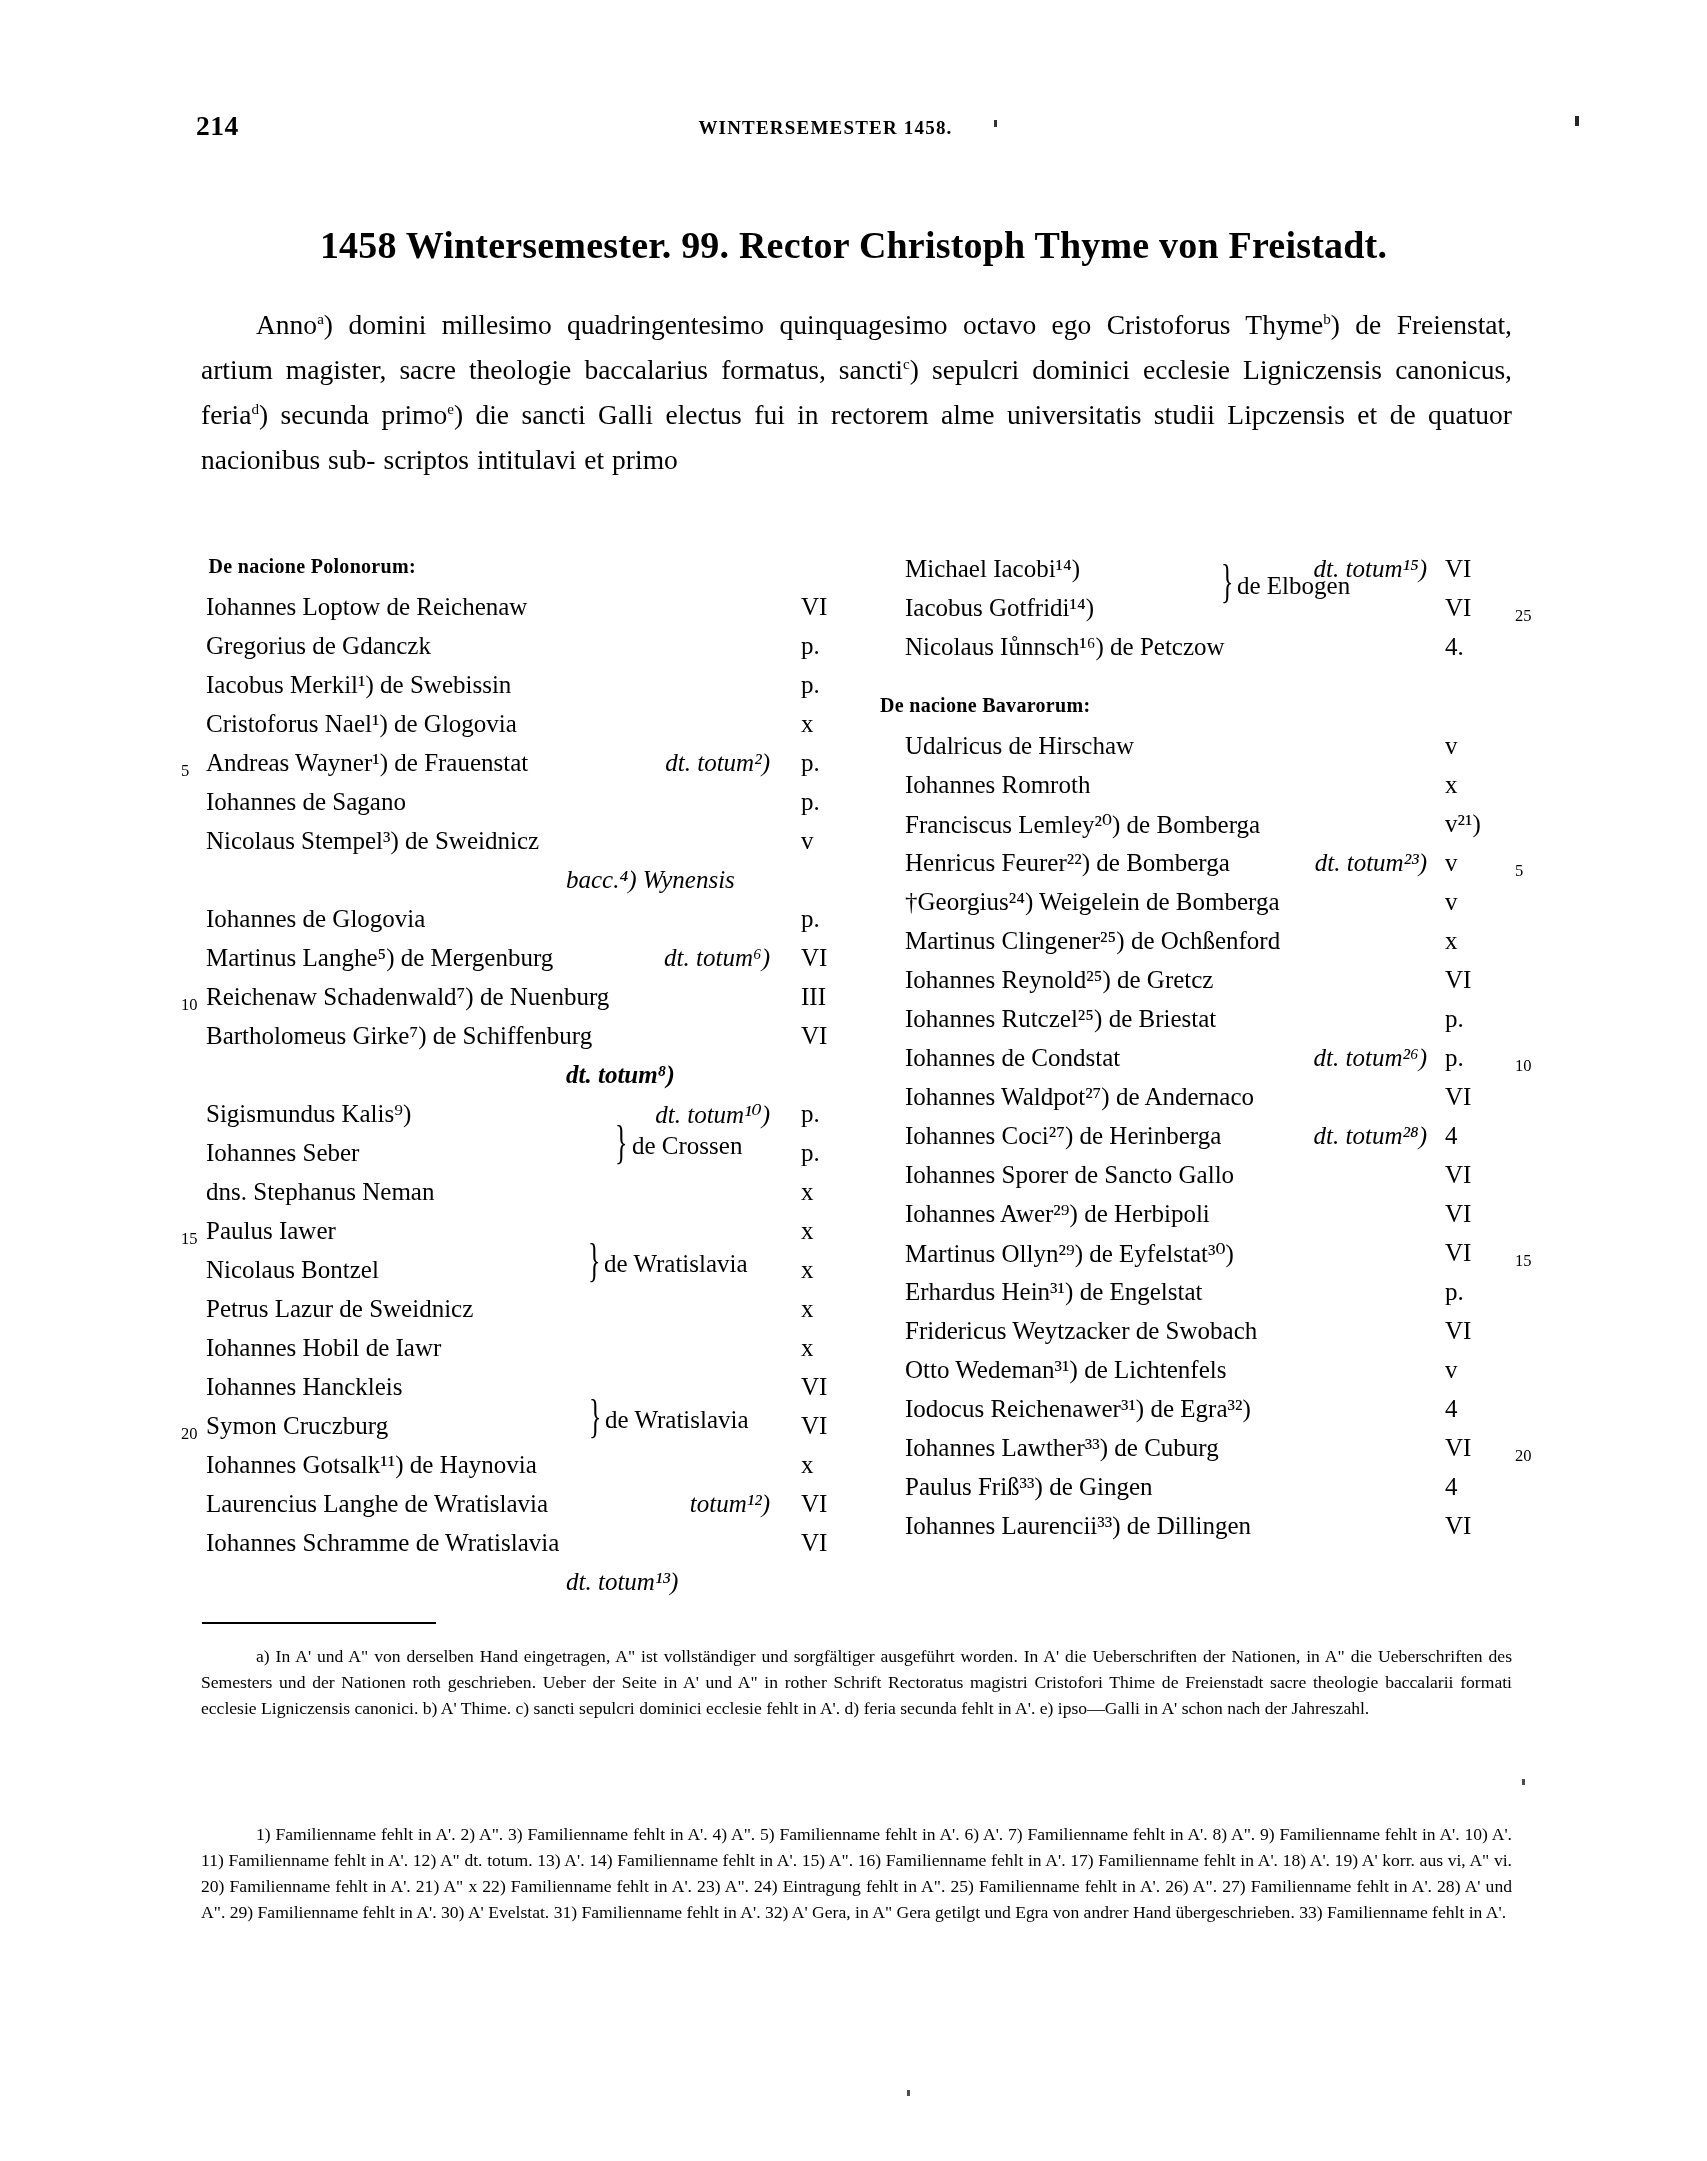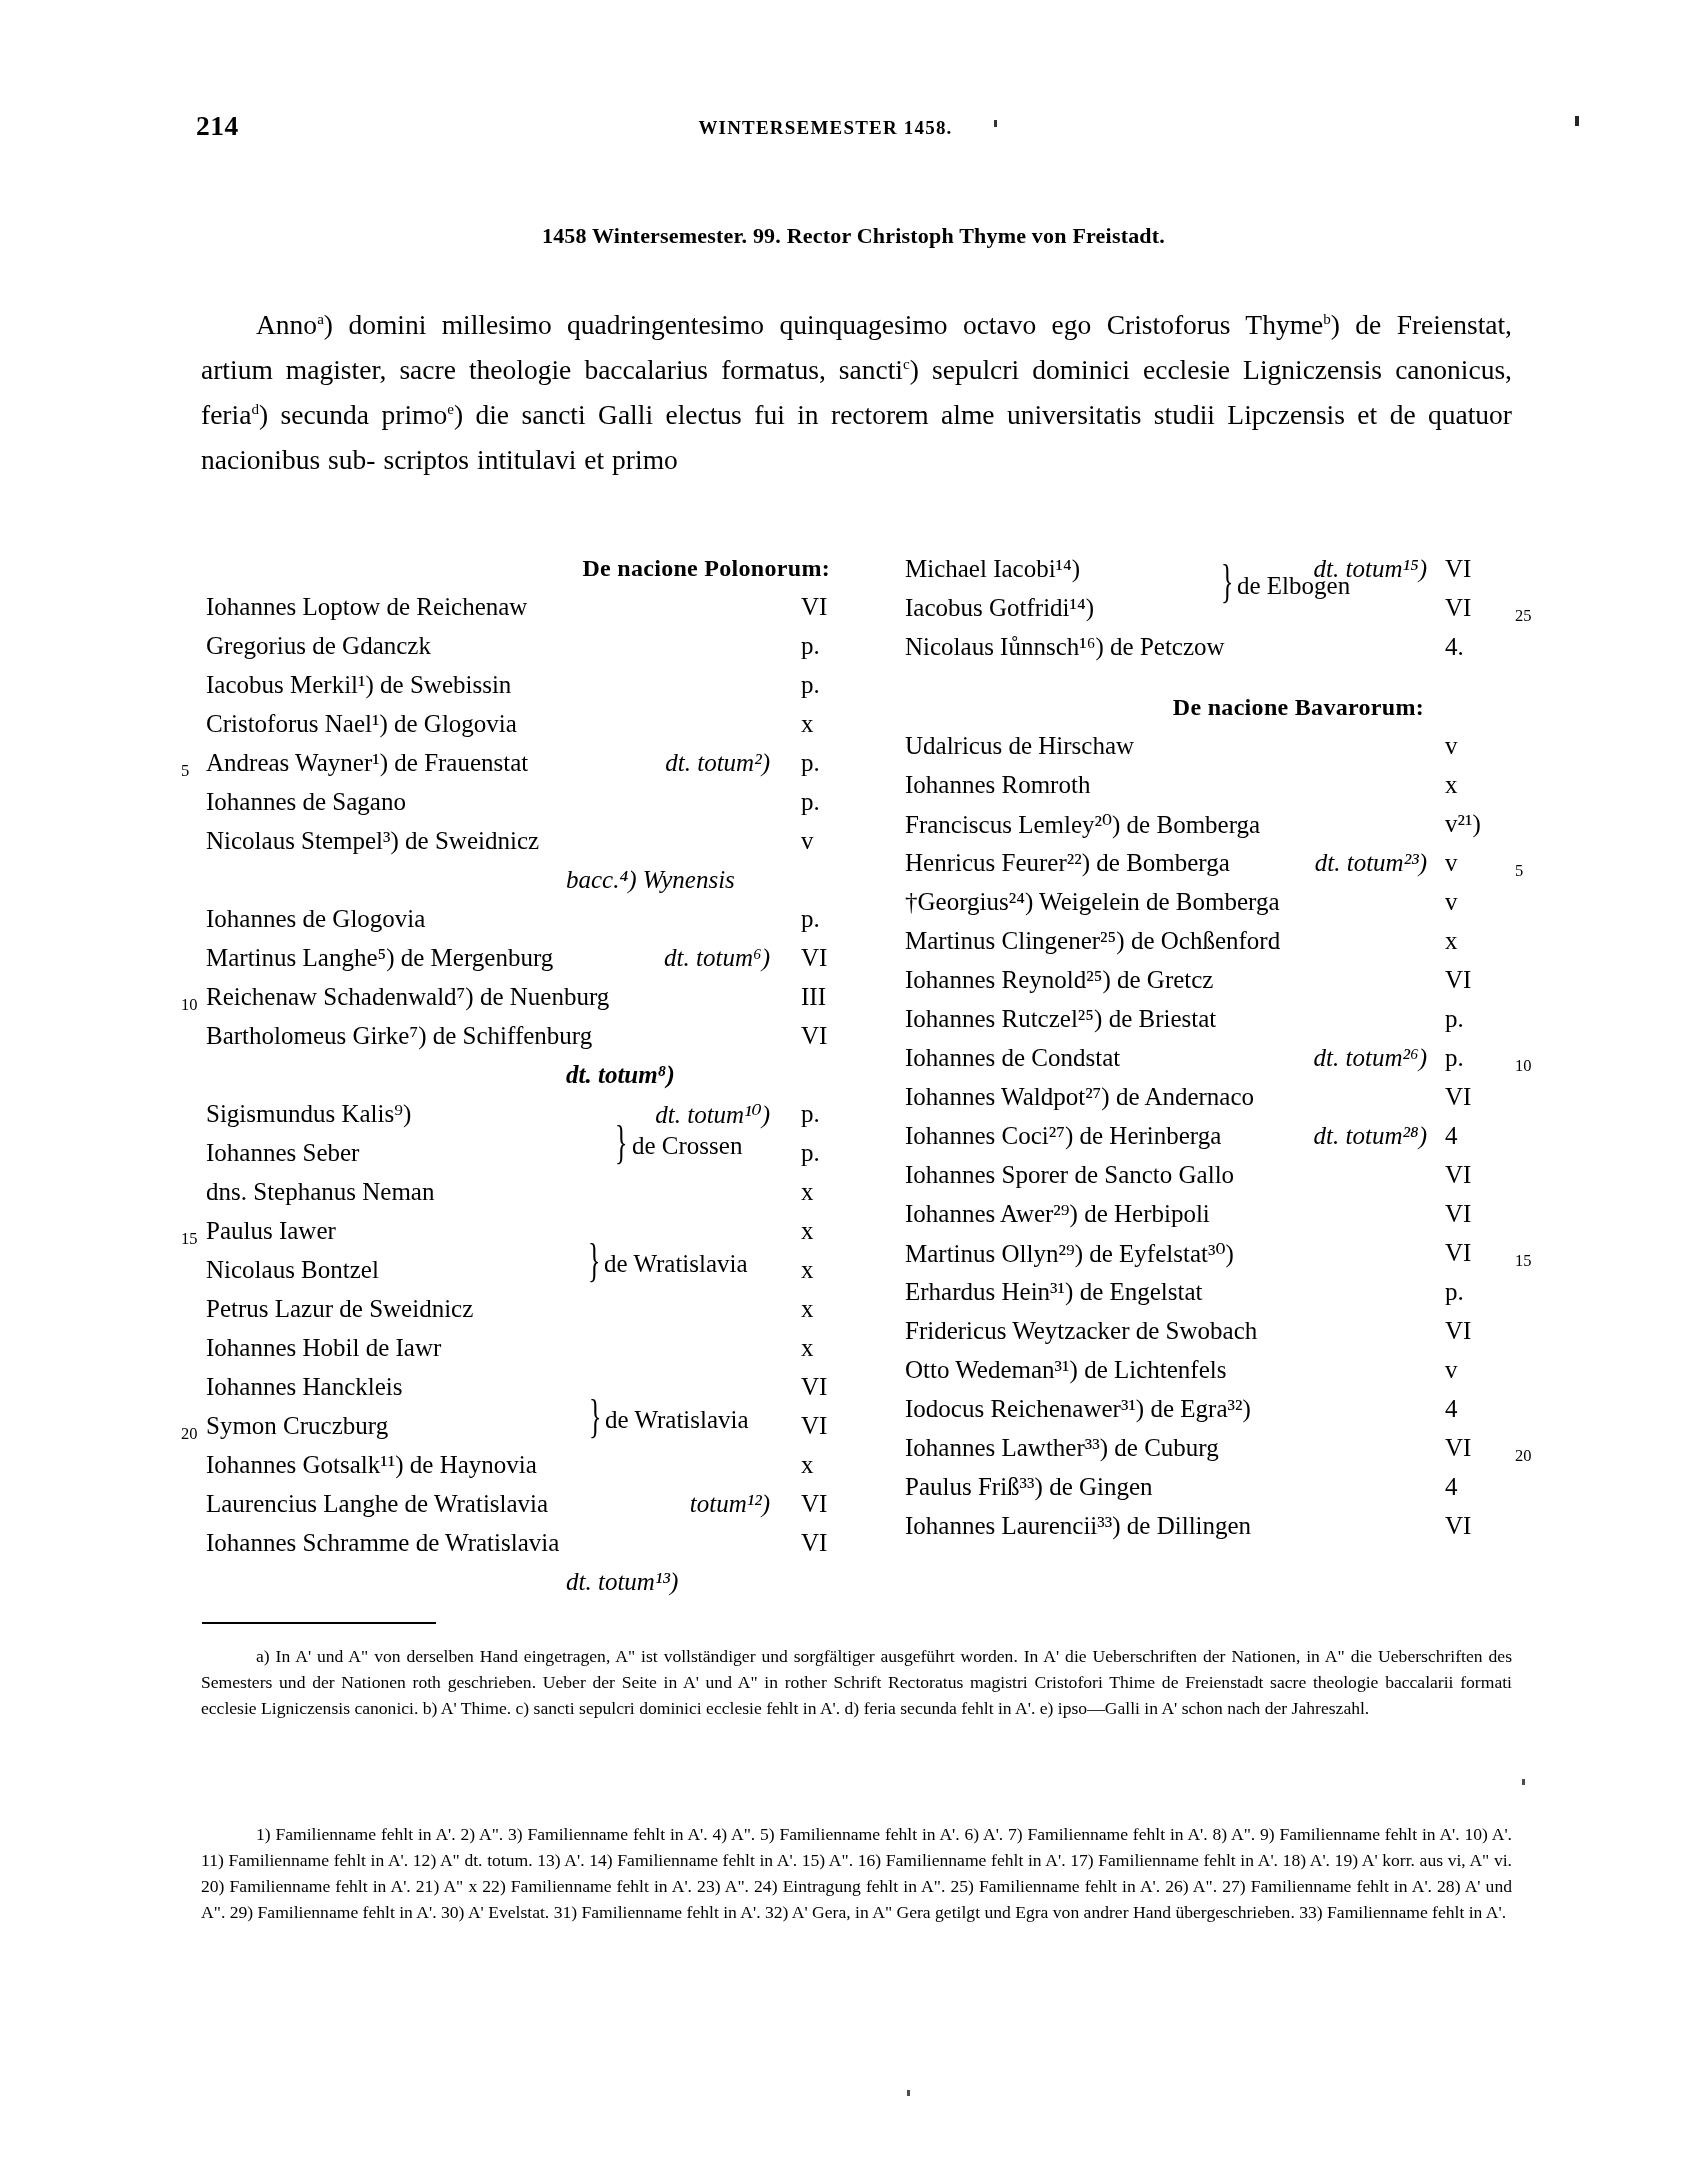--- a/index.html
+++ b/index.html
@@ -65,21 +65,21 @@
     opacity: .8;
   }
 
   
   .heading {
     position: absolute;
     top: 223px;
     left: 0;
     width: 1707px;
     text-align: center;
-    font-size: 22px;
+    font-size: 38px;
     font-weight: 700;
     letter-spacing: 0.2px;
   }
 
   
   .intro {
     position: absolute;
     top: 302px;
     left: 201px;
     width: 1311px;
@@ -94,22 +94,22 @@
   
   .col {
     position: absolute;
     font-size: 25px;
   }
   .col-left  { left: 181px;  top: 555px; width: 649px; }
   .col-right { left: 880px; top: 555px; width: 676px; }
 
   .nation-head {
     font-weight: 700;
-    font-size: 24px;
-    text-align: right;
+    font-size: 20px;
+    text-align: left;
     letter-spacing: 0.3px;
     height: 38px;
   }
   .col-left .nation-head  { padding-left: 27.5px; }
   .col-right .nation-head { padding-right: 132px; }
 
   .entry {
     position: relative;
     height: 39px;
     white-space: nowrap;

